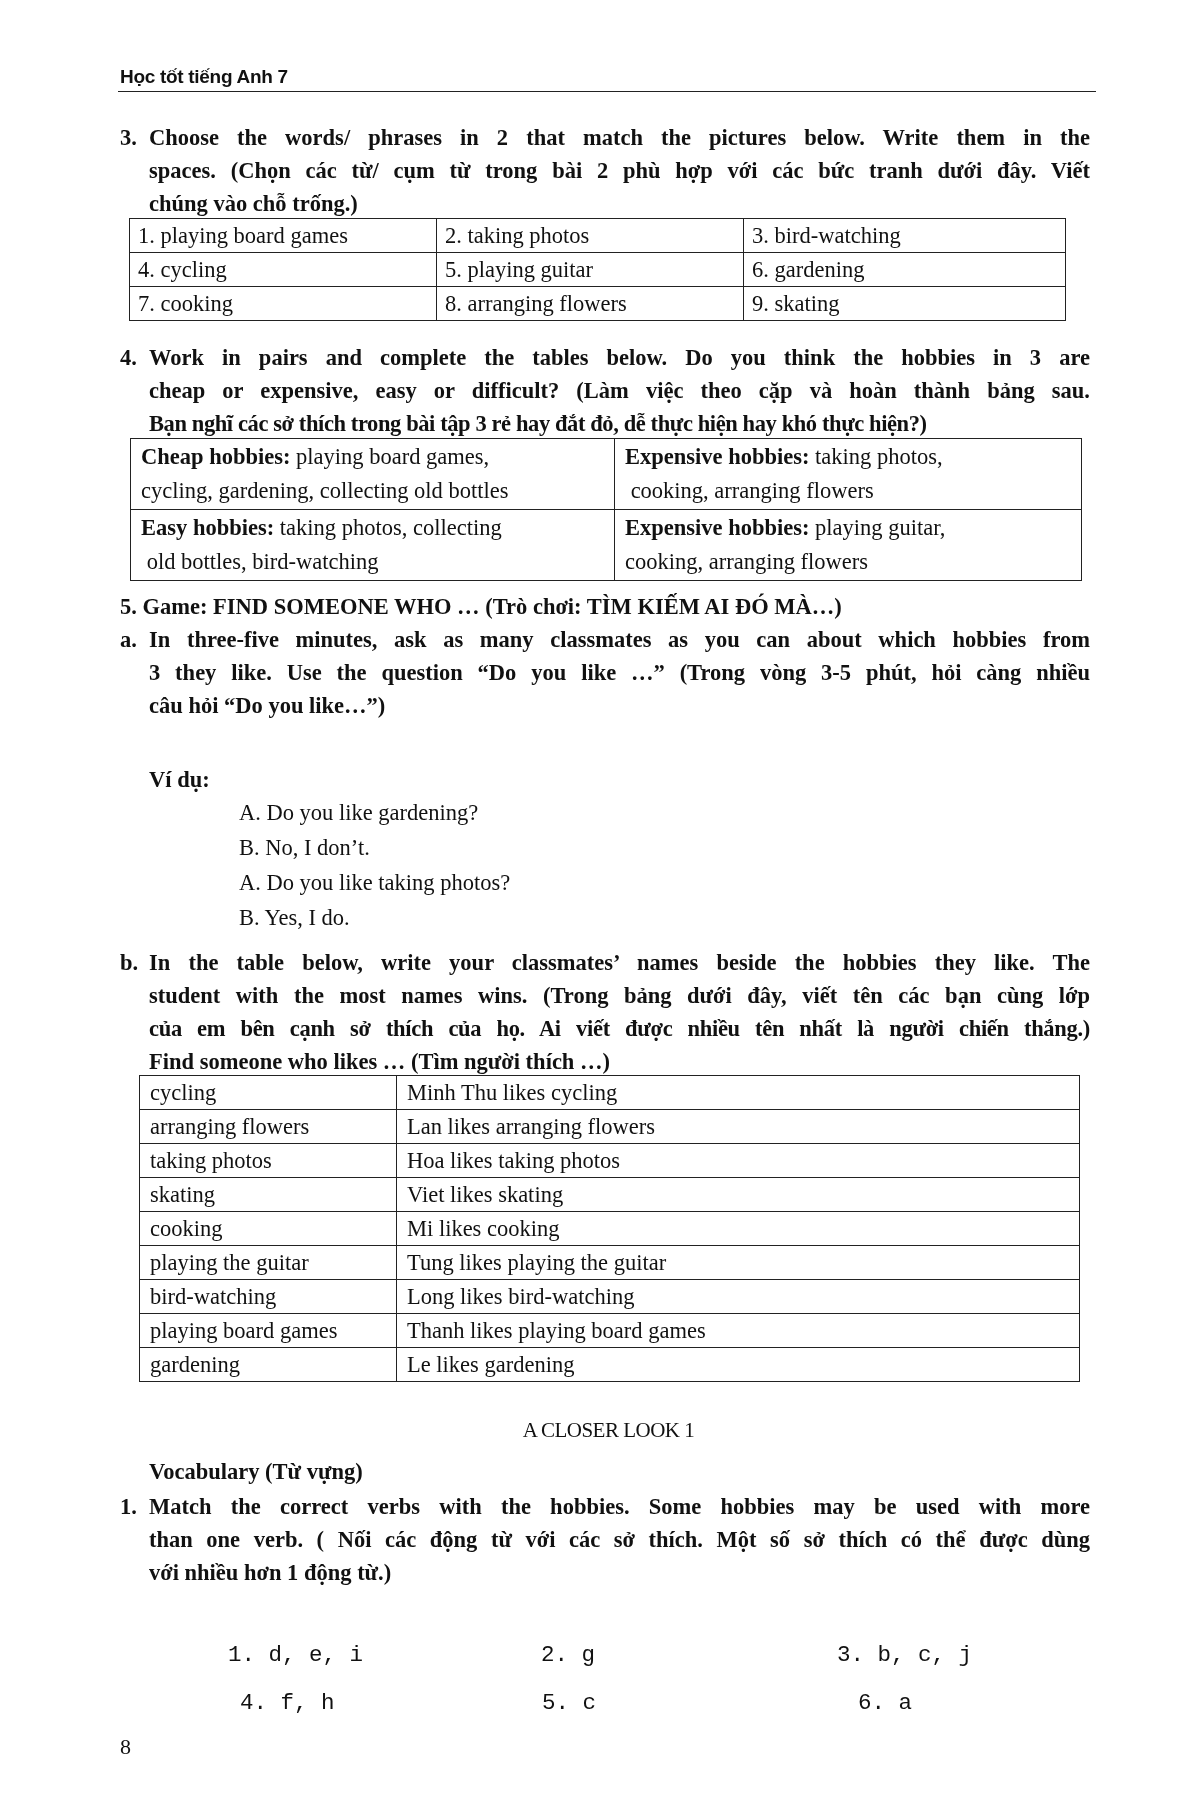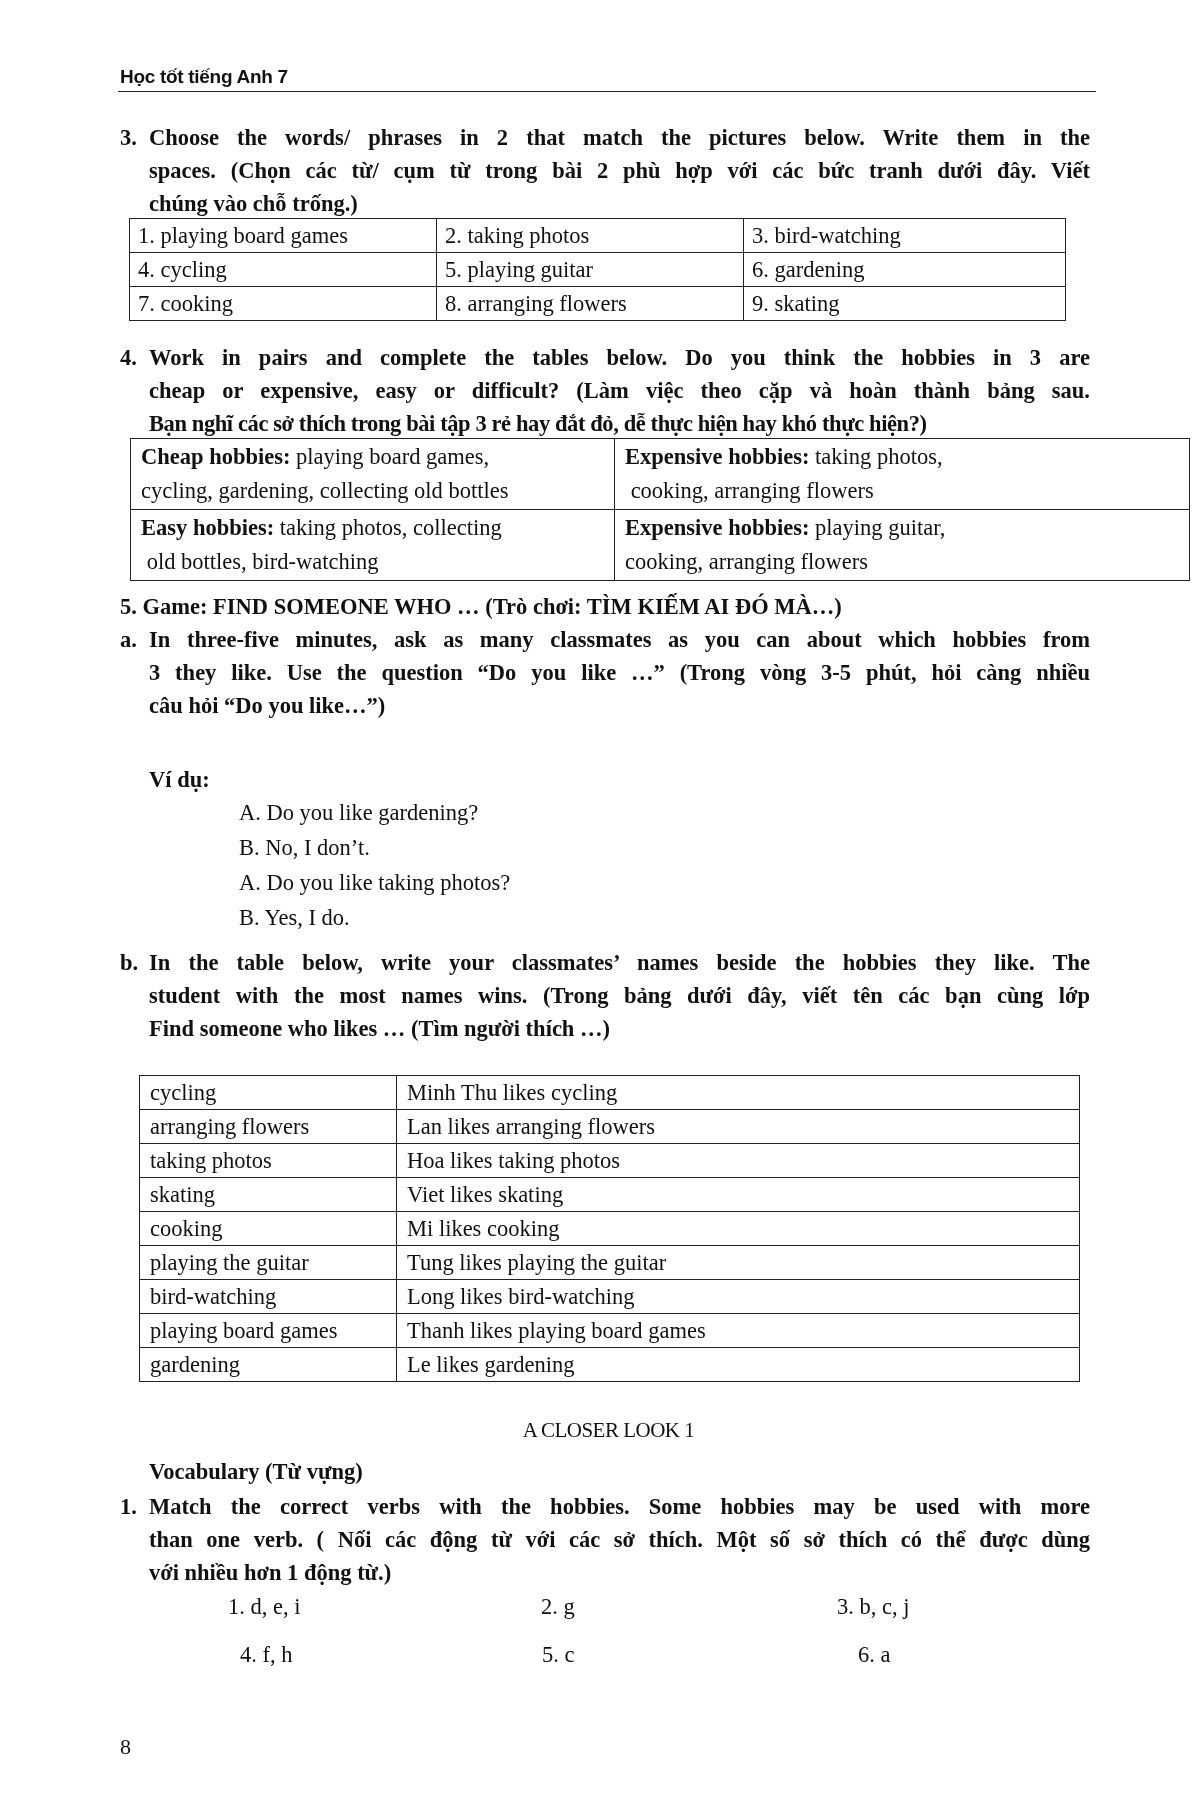--- a/index.html
+++ b/index.html
@@ -11,21 +11,21 @@
     .para { font-family: "Liberation Serif", serif; font-size: 22.5px; line-height: 33px; text-align: justify; }
     .para.bold { font-weight: bold; }
     .num { position: absolute; left: 0; top: 0; }
     .indent-block { padding-left: 29px; }
     table.grid { position: absolute; border-collapse: collapse; font-family: "Liberation Serif", serif; font-size: 22.5px; }
     table.grid td { border: 1.5px solid #222; padding: 0 8px; height: 33px; vertical-align: middle; white-space: nowrap; }
     table.hobby td { height: 69px; line-height: 34px; white-space: normal; vertical-align: top; padding: 1px 8px 0 10px; }
     table.find td { height: 33px; padding: 0 10px; }
     .example { font-family: "Liberation Serif", serif; font-size: 22.5px; line-height: 35px; }
     .section-title { font-family: "Liberation Serif", serif; font-size: 21px; letter-spacing: -0.5px; }
-    .answer { font-family: Liberation Serif, serif; font-size: 22.5px; position: absolute; }
+    .answer { font-family: Liberation Mono, monospace; font-size: 22.5px; position: absolute; margin-top: 48px; }
     .pagenum { left: 120px; top: 1734px; font-family: "Liberation Serif", serif; font-size: 22px; }
   </style>
 </head>
 <body>
 
 <div class="abs sans header-title">Học tốt tiếng Anh 7</div>
 <div class="abs header-rule"></div>
 
 <div class="abs para bold" style="left:120px; top:121px; width:970px;">
   <span class="num">3.</span>
@@ -54,21 +54,21 @@
 </tbody>
   </table>
 
 <div class="abs para bold" style="left:120px; top:341px; width:970px;">
   <span class="num">4.</span>
   <div class="indent-block" style="text-align-last:justify;">Work in pairs and complete the tables below. Do you think the hobbies in 3 are</div>
   <div class="indent-block" style="text-align-last:justify;">cheap or expensive, easy or difficult? (Làm việc theo cặp và hoàn thành bảng sau.</div>
   <div class="indent-block" style="letter-spacing:-0.4px;">Bạn nghĩ các sở thích trong bài tập 3 rẻ hay đắt đỏ, dễ thực hiện hay khó thực hiện?)</div>
 </div>
 
-<table class="grid hobby" style="left:130px; top:438px; width:1060px;">
+<table class="grid hobby" style="left:130px; top:438px; width:952px;">
   <tbody>
       <tr>
     <td style="width:465px;">
       <b>Cheap hobbies:</b><span> playing board games,</span><br>
       <span>cycling, gardening, collecting old bottles</span>
     </td>
     <td>
       <b>Expensive hobbies:</b><span> taking photos,</span><br>
       <span style="white-space:pre;"> cooking, arranging flowers</span>
     </td>
@@ -101,20 +101,21 @@
   <div>A. Do you like gardening?</div>
   <div>B. No, I don’t.</div>
   <div>A. Do you like taking photos?</div>
   <div>B. Yes, I do.</div>
 </div>
 
 <div class="abs para bold" style="left:120px; top:946px; width:970px;">
   <span class="num">b.</span>
   <div class="indent-block" style="text-align-last:justify;">In the table below, write your classmates’ names beside the hobbies they like. The</div>
   <div class="indent-block" style="text-align-last:justify;">student with the most names wins. (Trong bảng dưới đây, viết tên các bạn cùng lớp</div>
+  <div class="indent-block" style="text-align-last:justify; letter-spacing:-0.3px;">của em bên cạnh sở thích của họ. Ai viết được nhiều tên nhất là người chiến thắng.)</div>
   <div class="indent-block">Find someone who likes … (Tìm người thích …)</div>
 </div>
 
 <table class="grid find" style="left:139px; top:1075px; width:941px;">
   <tbody>
       <tr>
         <td style="width:236px;">cycling</td>
         <td>Minh Thu likes cycling</td>
       </tr>
   <tr>

